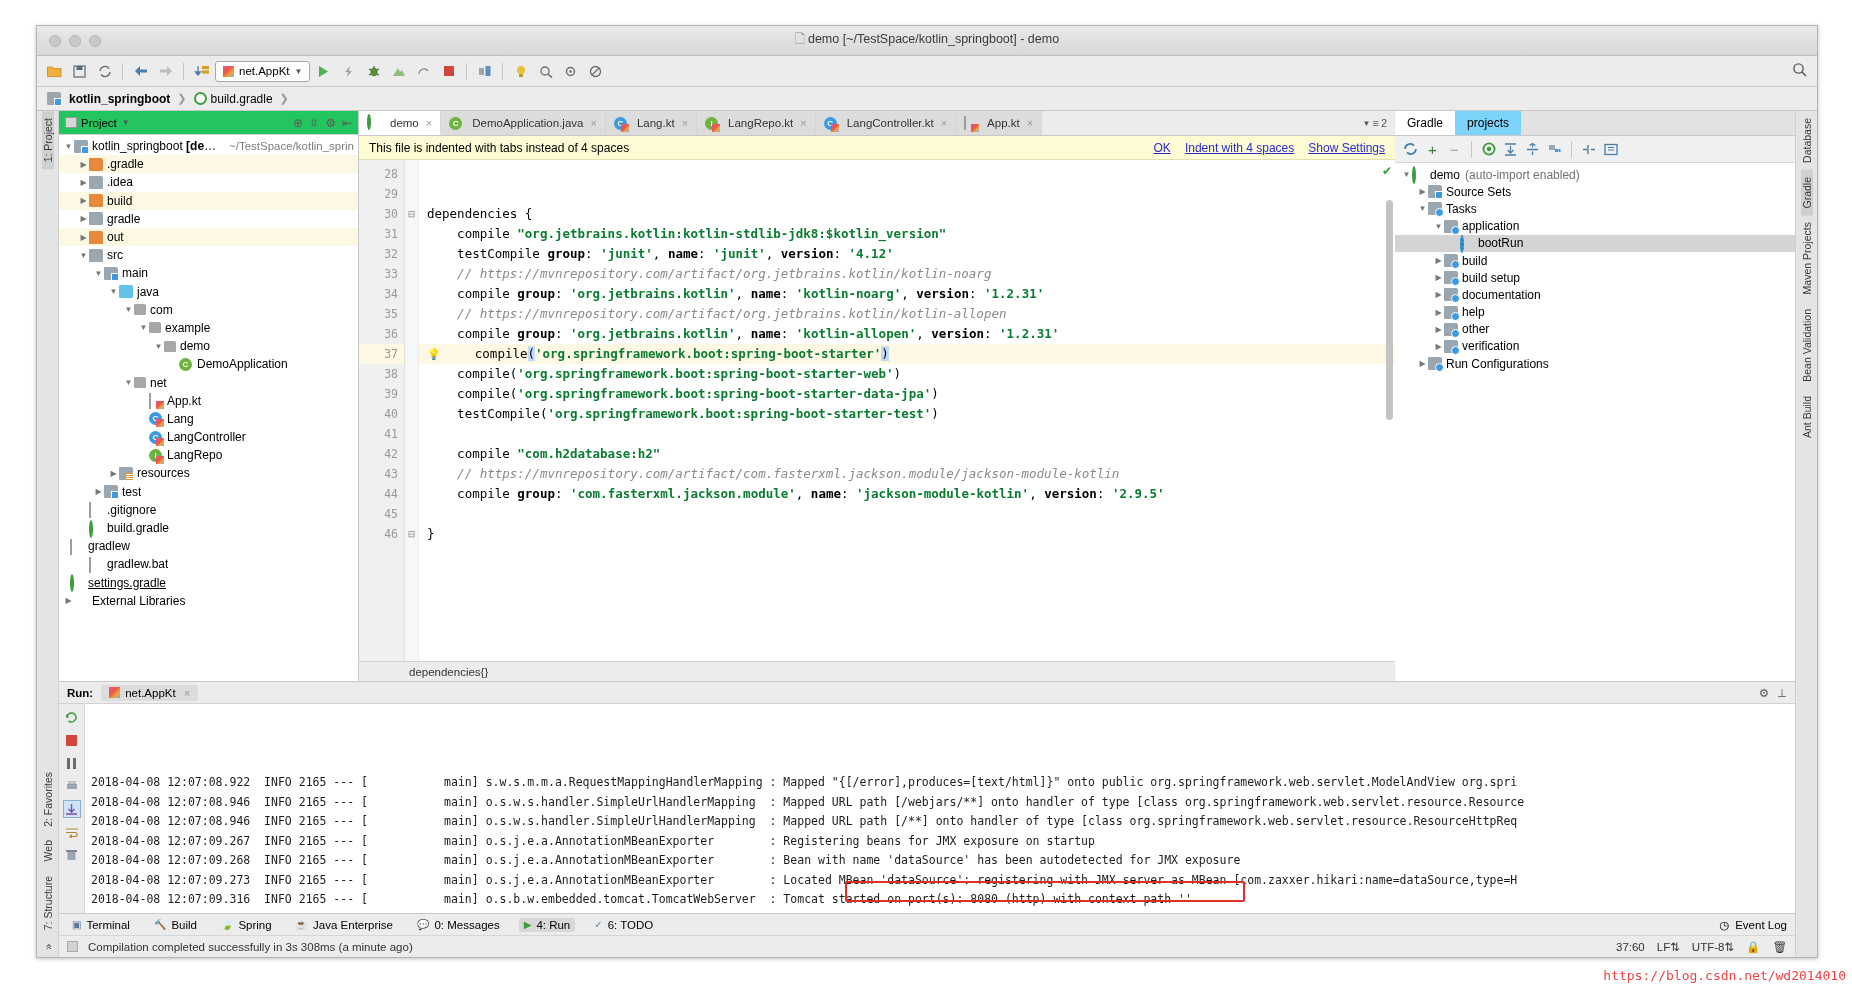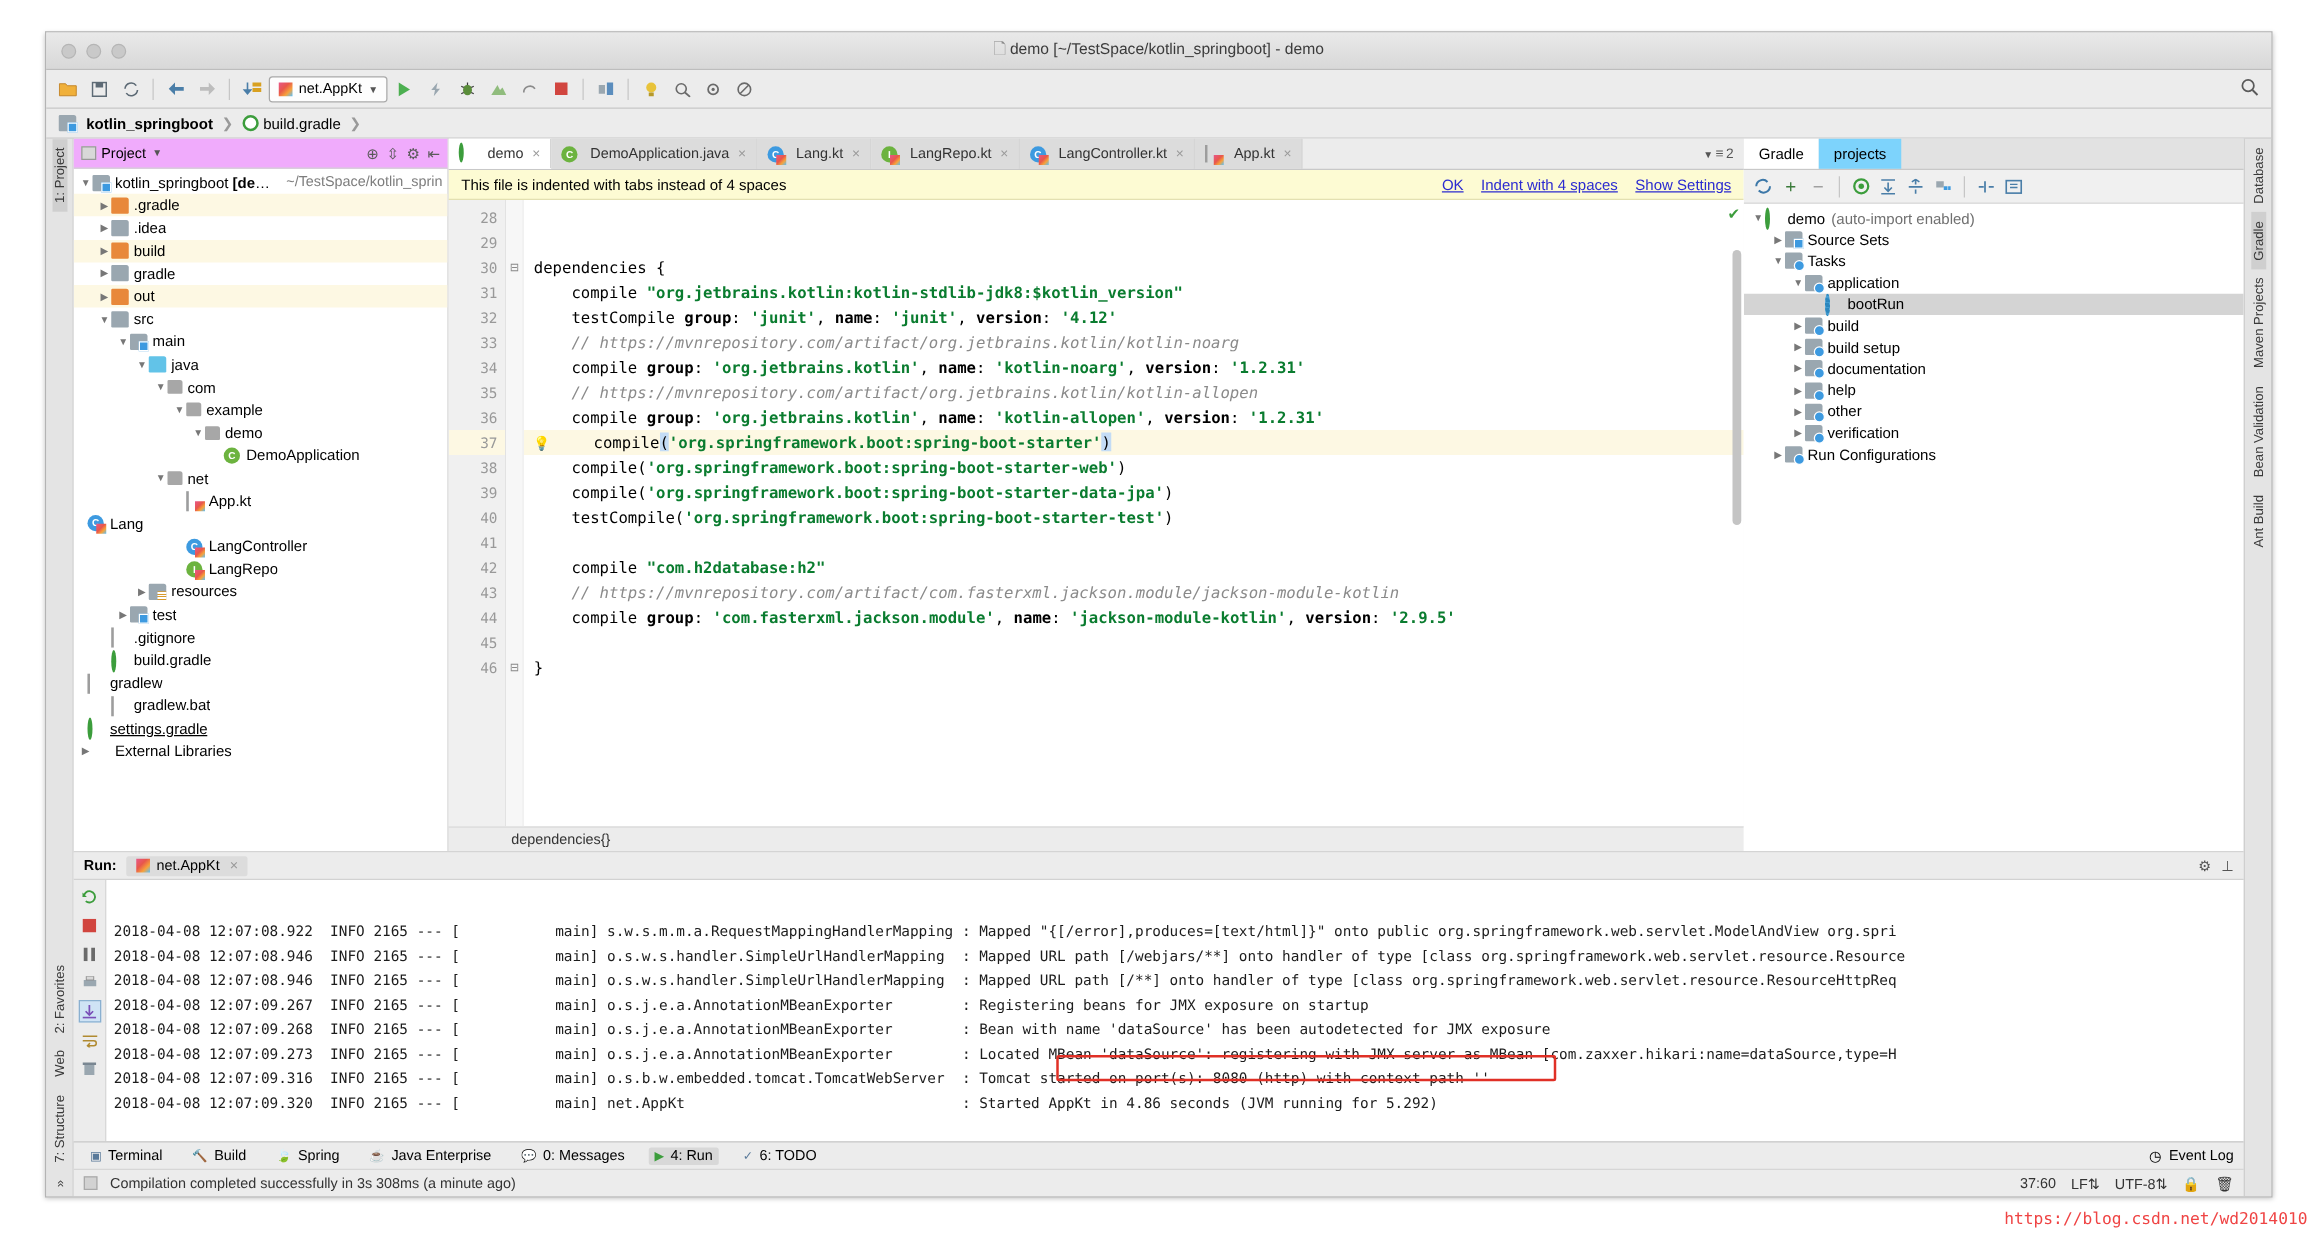--- a/index.html
+++ b/index.html
@@ -68,21 +68,21 @@
   .vtab.sel { background:#cfcfcf; }
   
   .center { flex:1; display:flex; flex-direction:column; min-width:0; }
   .upper { flex:1; display:flex; min-height:0; }
   
   .project {
     width:300px; background:#fff; display:flex; flex-direction:column;
     border-right:1px solid #c8c8c8; flex:none;
   }
   .panelhdr {
-    height:24px; background:#f0abfc; border-bottom:1px solid #d2d2d2;
+    height:24px; background:#22c55e; border-bottom:1px solid #d2d2d2;
     display:flex; align-items:center; padding:0 6px; font-size:11.5px; flex:none;
   }
   .panelhdr .hdr-actions { margin-left:auto; display:flex; gap:6px; color:#5a5a5a; font-size:12px; }
   .tree { flex:1; overflow:hidden; font-size:12px; padding-top:2px; }
   .trow {
     height:18.2px; display:flex; align-items:center; white-space:nowrap;
     padding-right:4px;
   }
   .trow.hl { background:#fdf8e3; }
   .arrow { width:11px; text-align:center; color:#777; font-size:8px; flex:none; }
@@ -190,21 +190,21 @@
             display:flex; align-items:center; padding:0 8px; gap:8px; font-size:11.5px; flex:none; }
   .runtab { display:flex;align-items:center;gap:5px;background:#dcdcdc;padding:2px 8px;border-radius:2px;}
   .runhdr-right{margin-left:auto;display:flex;gap:8px;color:#555;}
   .runbody { flex:1; display:flex; min-height:0; }
   .runrail { width:26px; background:#ececec; border-right:1px solid #d8d8d8;
              display:flex;flex-direction:column;align-items:center;padding-top:4px;gap:5px; flex:none; }
   .rbtn { width:18px;height:18px;display:flex;align-items:center;justify-content:center;font-size:11px;color:#555;}
   .rbtn.red{color:#cc3a32;}
   .console { flex:1; overflow:hidden; font-family:"DejaVu Sans Mono", monospace;
              font-size:11.5px; padding:4px 0 0 6px; white-space:pre; position:relative;
-             color:#1c1c1c; }
+             color:#1c1c1c;margin-top:37px; }
   .logline { height:19.5px; line-height:19.5px; }
   .redbox { position:absolute; border:2px solid #e03026; border-radius:2px; }
   
   .btmbar { height:22px; background:#ececec; border-top:1px solid #c8c8c8;
             display:flex; align-items:center; padding:0 8px; gap:14px; font-size:11.5px; flex:none; }
   .btmitem { display:flex;align-items:center;gap:5px; padding:1px 5px; border-radius:2px; }
   .btmitem.sel { background:#d8d8d8; }
   .btmright{margin-left:auto;display:flex;align-items:center;gap:6px;}
   .statusbar { height:22px; background:#ececec; border-top:1px solid #d6d6d6;
                display:flex; align-items:center; padding:0 8px; gap:10px; font-size:11.5px;
@@ -459,21 +459,21 @@
               <div class="trow" style="padding-left: 64px;">
                 <span class="arrow">▼</span>
                 <span class="ficon folder gray" style="height: 11px; width: 12px;"></span>
                 <span class="tlabel">net</span>
               </div>
               <div class="trow" style="padding-left: 79px;">
                 <span class="arrow"></span>
                 <span class="ficon"><span class="file-kt"></span><span class="ktbadge"></span></span>
                 <span class="tlabel">App.kt</span>
               </div>
-              <div class="trow" style="">
+              <div class="trow" style="padding-left: 79px;">
                 <span class="arrow"></span>
                 <span class="ficon">
                   <span class="cls">C</span>
                   <span class="ktbadge"></span>
                 </span>
                 <span class="tlabel">Lang</span>
               </div>
               <div class="trow" style="padding-left: 79px;">
                 <span class="arrow"></span>
                 <span class="ficon">

